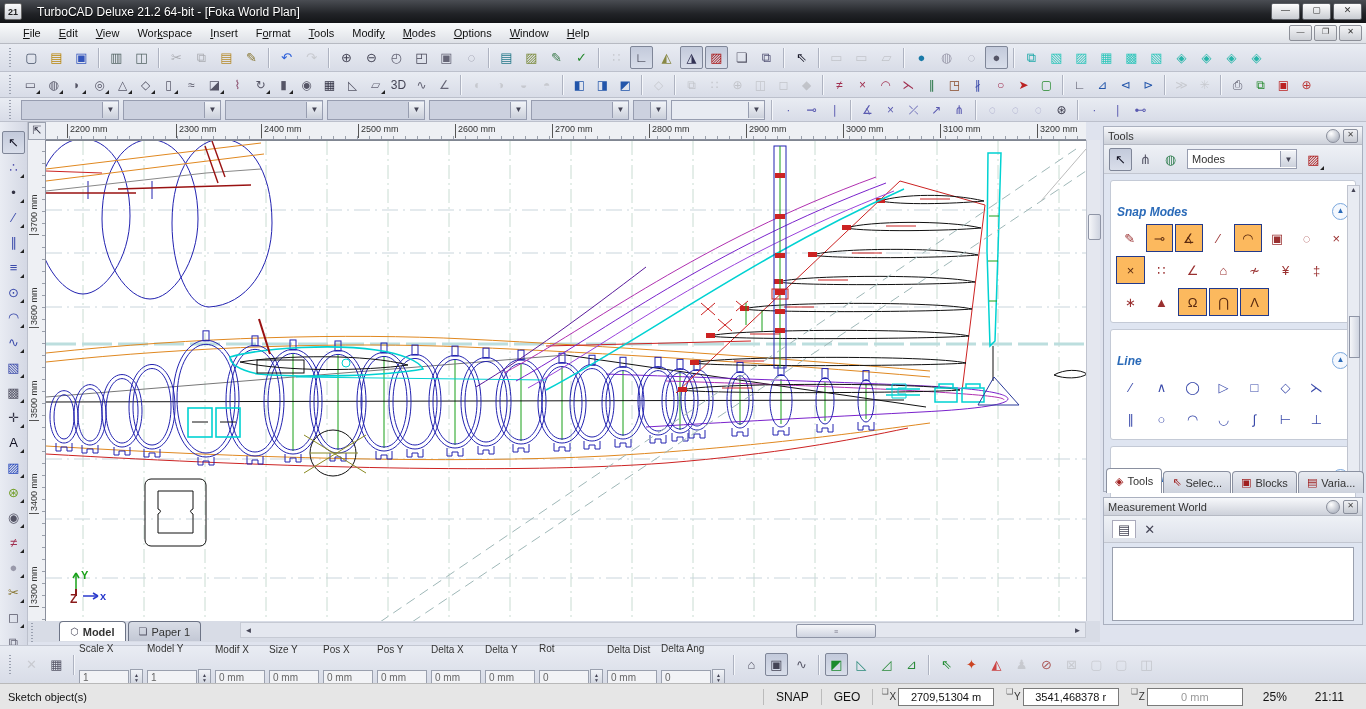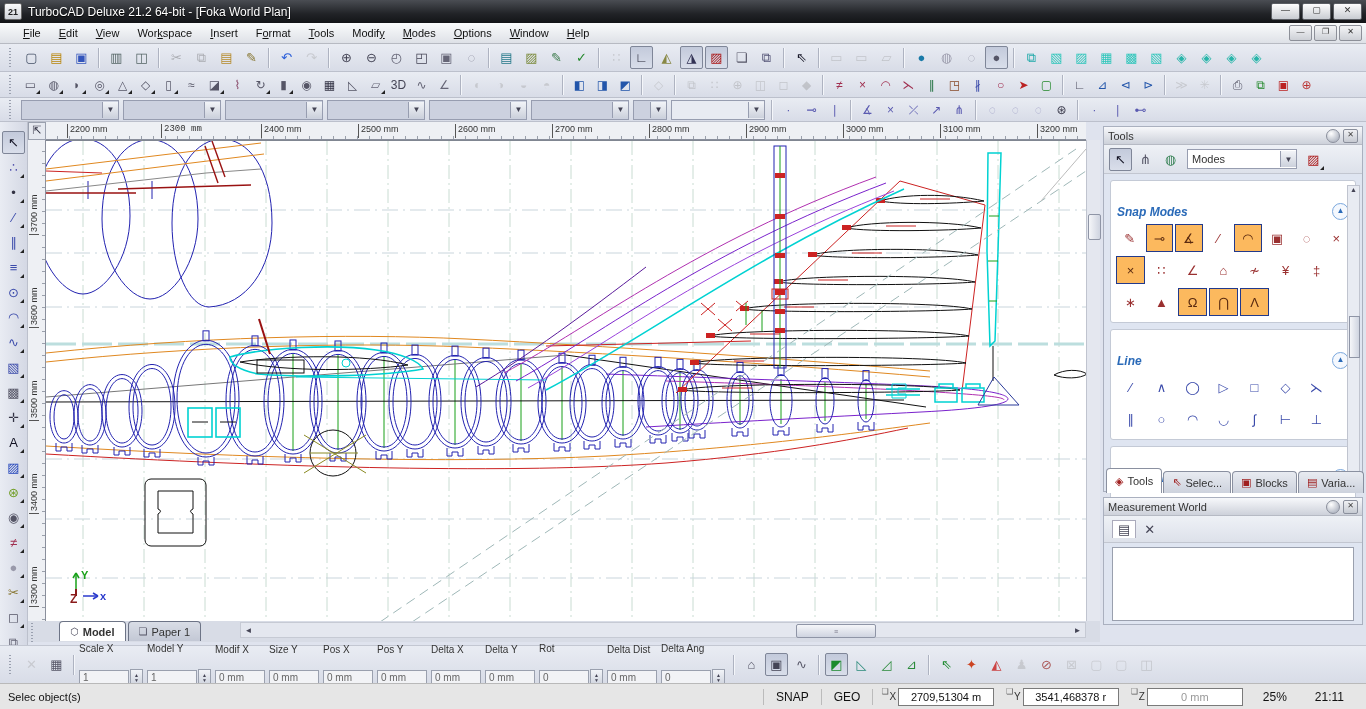--- a/index.html
+++ b/index.html
@@ -5,21 +5,21 @@
   html,body{margin:0;padding:0;background:#a0a6b4;}
   #app{position:relative;width:1366px;height:709px;overflow:hidden;
        font-family:"Liberation Sans","DejaVu Sans",sans-serif;font-size:11px;color:#222;
        background:#dfe3ee;}
   
   .titlebar{position:absolute;left:0;top:0;width:1366px;height:23px;
     background:linear-gradient(#4a4d53,#212327 60%,#131417);color:#fff;
     display:flex;align-items:center;padding:0 4px;box-sizing:border-box;}
   .appicon{width:16px;height:15px;background:linear-gradient(#fbfbfb,#cfd2d8);color:#222;
     font-size:9px;font-weight:bold;display:flex;align-items:center;justify-content:center;
-    border:1px solid #666;border-radius:2px;margin-right:6px;}
+    border:1px solid #666;border-radius:2px;margin-right:15px;}
   .titletext{font-size:12px;white-space:nowrap;text-shadow:0 1px 1px #000;}
   .winbtns{margin-left:auto;display:flex;gap:2px;}
   .wbtn{width:27px;height:15px;background:linear-gradient(#fdfdfd,#c9ccd2);border:1px solid #5a5d63;
     border-radius:2px;color:#333;font-size:9px;line-height:13px;text-align:center;}
   
   .menubar{position:absolute;left:0;top:23px;width:1366px;height:21px;
     background:linear-gradient(#fafbfc,#dee1e7);border-bottom:1px solid #b7bac2;
     display:flex;align-items:center;padding-left:14px;box-sizing:border-box;}
   .menuitem{padding:2px 9px;color:#111;}
   .menuitem u{text-decoration:underline;}
@@ -397,21 +397,21 @@
       <span class="ticon fly" style="color: rgb(153, 153, 170);">●</span>
       <span class="ticon fly" style="color: rgb(136, 119, 51);">✂</span>
       <span class="ticon fly" style="color: rgb(85, 85, 102);">◻</span>
       <span class="ticon fly" style="color: rgb(102, 102, 119);">⧉</span>
       <span class="ticon fly" style="color: rgb(204, 34, 34);">▸</span>
     </div>
 
   <div id="rulercorner">⇱</div>
   <div id="rulertop">
       <span class="rlab" style="left: 21px;">2200 mm</span>
-      <span class="rlab" style="left: 115px; font-family: Liberation Mono, monospace;">2300 mm</span>
+      <span class="rlab" style="left: 130px;">2300 mm</span>
       <span class="rlab" style="left: 215px;">2400 mm</span>
       <span class="rlab" style="left: 312px;">2500 mm</span>
       <span class="rlab" style="left: 409px;">2600 mm</span>
       <span class="rlab" style="left: 506px;">2700 mm</span>
       <span class="rlab" style="left: 603px;">2800 mm</span>
       <span class="rlab" style="left: 700px;">2900 mm</span>
       <span class="rlab" style="left: 797px;">3000 mm</span>
       <span class="rlab" style="left: 894px;">3100 mm</span>
       <span class="rlab" style="left: 991px;">3200 mm</span>
     </div>
@@ -957,21 +957,21 @@
         <span class="ticon dis" style="color: rgb(153, 153, 170);">♟</span>
         <span class="ticon" style="color: rgb(170, 85, 85);">⊘</span>
         <span class="ticon dis" style="color: rgb(153, 153, 170);">⊠</span>
         <span class="ticon dis" style="color: rgb(153, 153, 170);">▢</span>
         <span class="ticon dis" style="color: rgb(153, 153, 170);">▢</span>
         <span class="ticon dis" style="color: rgb(138, 138, 184);">◫</span>
       </span>
   </div>
 
   <div id="statusbar">
-    <span>Selec object(s)</span>
+    <span>Sketch object(s)</span>
     <span style="margin-left:auto;display:flex;align-items:center;text-align:center;">
       <span class="ssep"></span>
       <span class="stoggle">SNAP</span>
       <span class="ssep"></span>
       <span class="stoggle">GEO</span>
       <span class="ssep"></span>
       <span class="coord">
           <span class="axch">X</span>
         <span class="cbox">2709,51304 m</span>
         </span>

